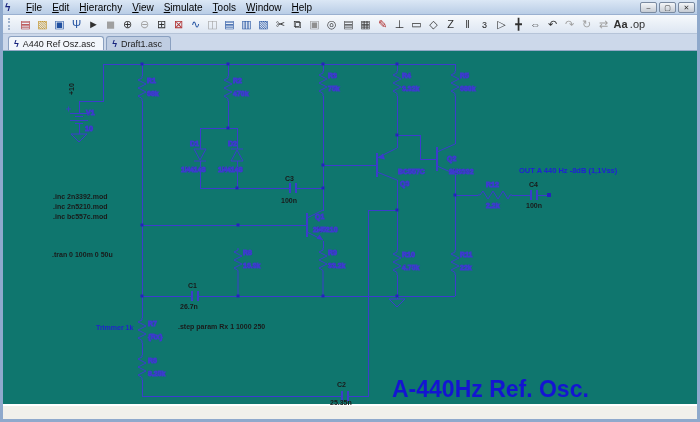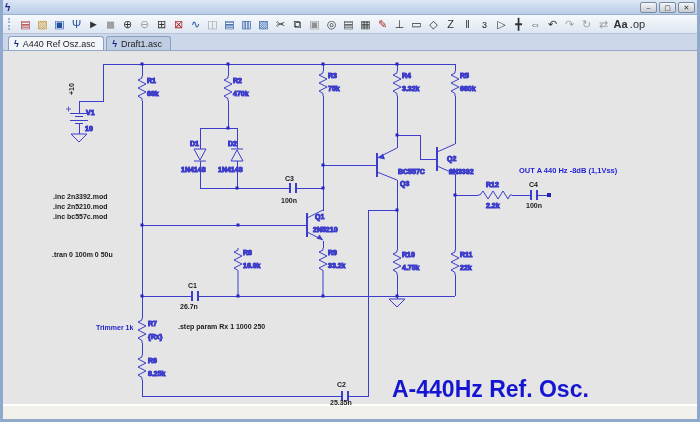--- a/index.html
+++ b/index.html
@@ -25,38 +25,49 @@
   .tbicon{width:17px;height:16px;font-size:11px;line-height:16px;text-align:center;flex:0 0 auto;cursor:default}
   
   .tabbar{height:16px;background:#ccd8ea;display:flex;align-items:flex-end;padding-left:5px;
           border-bottom:1px solid #93a8c6;flex:0 0 auto}
   .tab{display:inline-flex;align-items:center;height:14px;padding:0 8px 0 5px;margin-right:2px;
        font-size:9px;border:1px solid #8aa0c0;border-bottom:none;border-radius:3px 3px 0 0;
        background:#bfcde2;color:#222;box-sizing:border-box}
   .tab.active{background:#f2f6fb}
   .tabicon{color:#16217c;font-weight:bold;font-size:9px;margin-right:4px}
   
-  .canvas{position:relative;flex:1;background:#e5e5e5}
+  .canvas{position:relative;flex:1;background:#0f766e}
   .canvas svg{position:absolute;inset:0}
   
   .statusbar{height:14px;background:#f1f0eb;border-top:1px solid #fff;
              box-shadow:inset 0 1px 0 #fff;flex:0 0 auto}
   text{font-family:"Liberation Sans",sans-serif}
   .lbl{font-size:7px;font-weight:bold;fill:#1a1a1a}
   .blue-note{font-size:7px;font-weight:bold;fill:#2222cc}
   .out-note{font-size:7.5px;font-weight:bold;fill:#1f1fd6}
   .sheet-title{font-size:23px;font-weight:bold;fill:#1414d2}
 </style>
 </head>
 <body>
 
 <div class="window">
 
   <div class="titlebar">
     <span class="appicon">ϟ</span>
+    <span style="display:flex">
+
+    <span class="menu-item">File</span>
+        <span class="menu-item">Edit</span>
+        <span class="menu-item">Hierarchy</span>
+        <span class="menu-item">View</span>
+        <span class="menu-item">Simulate</span>
+        <span class="menu-item">Tools</span>
+        <span class="menu-item">Window</span>
+        <span class="menu-item">Help</span>
+      </span>
     <span class="spacer"></span>
     <span class="winbtn">–</span>
     <span class="winbtn">▢</span>
     <span class="winbtn">✕</span>
   </div>
 
   <div class="toolbar">
     <span class="grip"></span>
     <span style="display:flex">
 

